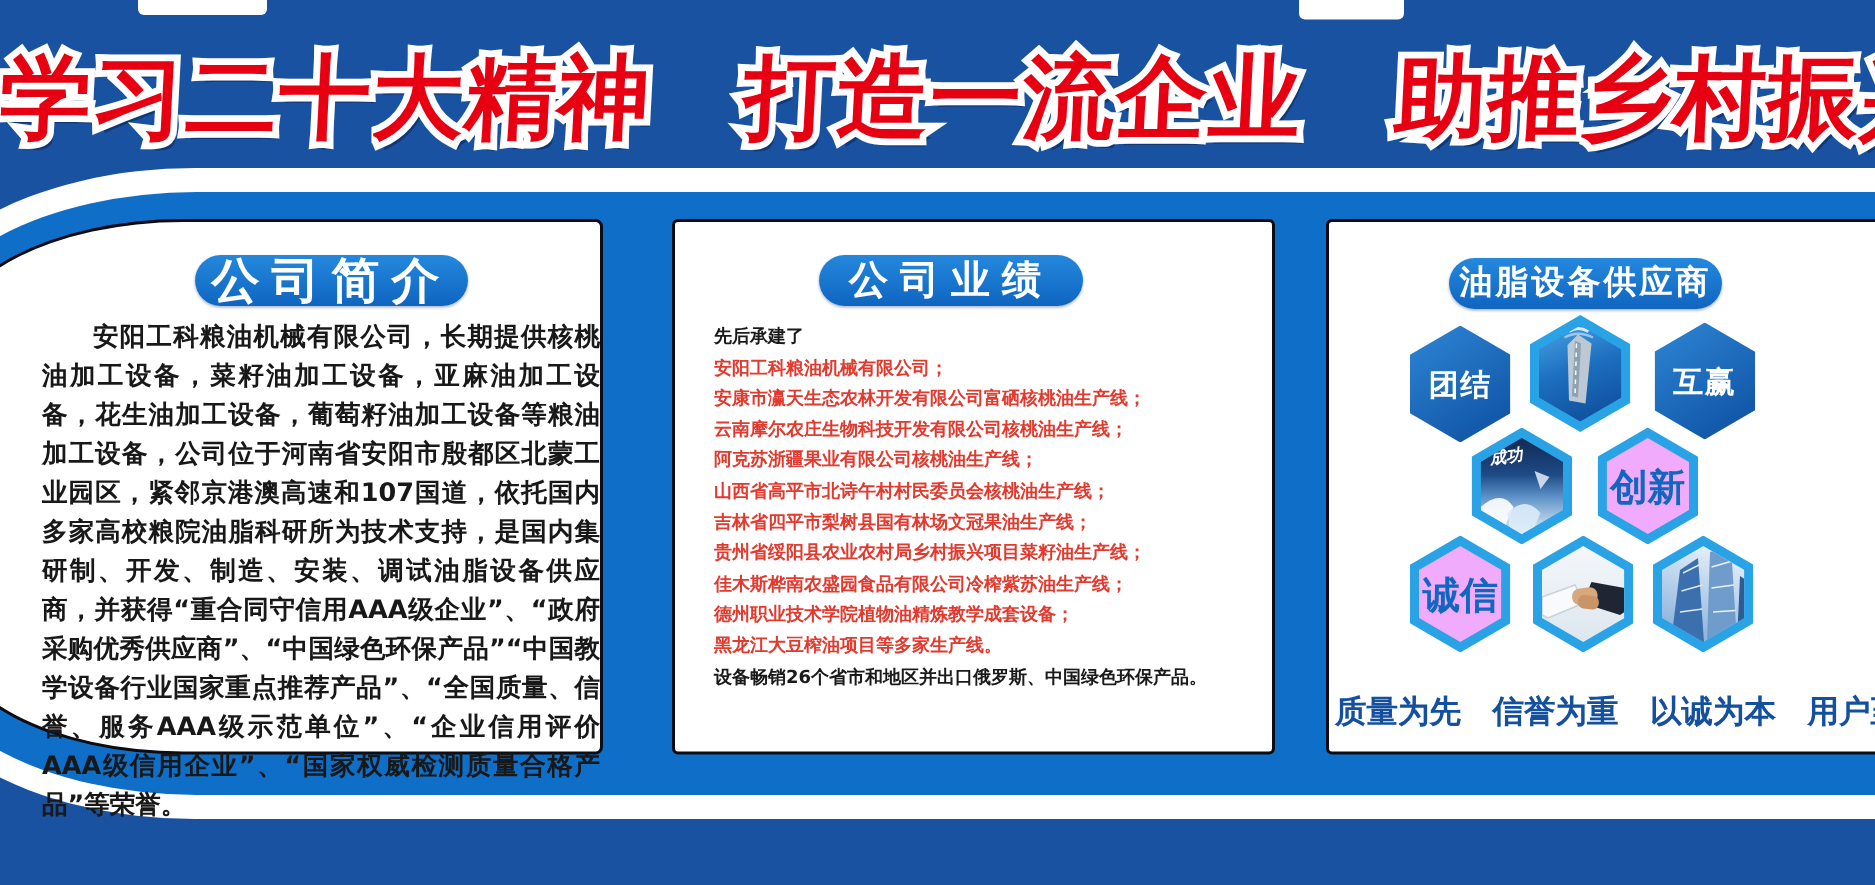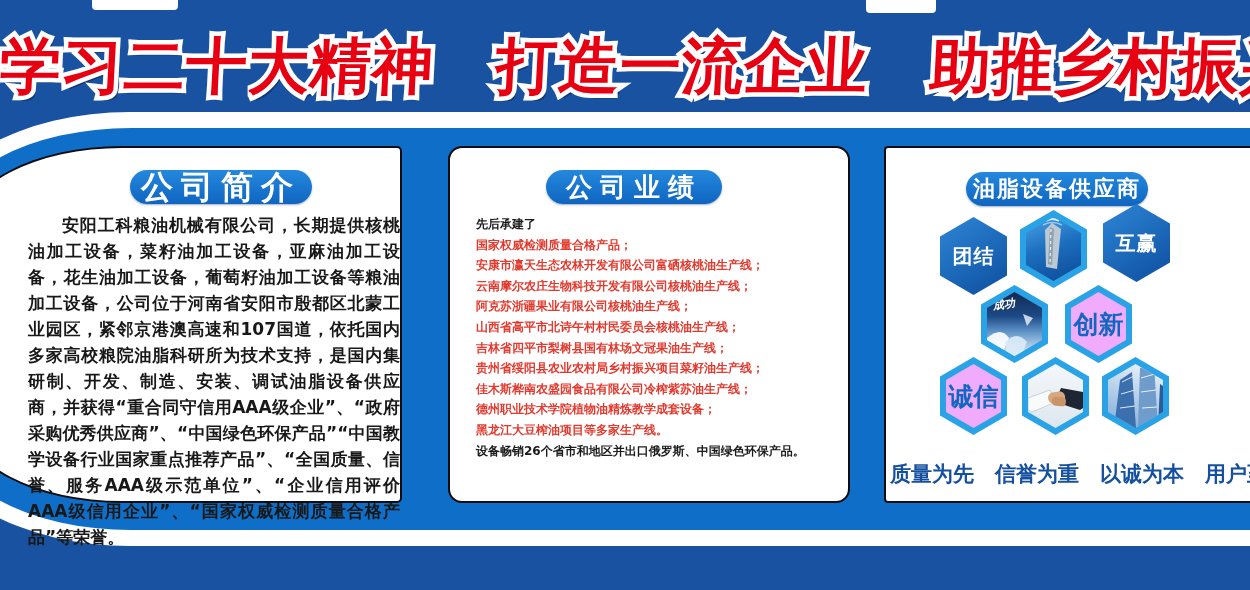--- a/index.html
+++ b/index.html
@@ -30,21 +30,21 @@
     position:absolute;left:-70px;top:112px;width:1320px;height:434px;
     background:#fff;border-radius:200px 0 0 200px / 115px 0 0 115px;
   }
   .frame-blue{
     position:absolute;left:-54px;top:128px;width:1304px;height:402px;
     background:#0f6fc8;border-radius:185px 0 0 185px / 100px 0 0 100px;
   }
   
   .panel{position:absolute;top:146px;height:353px;background:#fff;border:2px solid #0c0c12;}
   .panel-left{left:-38px;width:436px;border-radius:160px 5px 5px 160px / 85px 5px 5px 85px;}
-  .panel-mid{left:448px;width:398px;border-radius:14px;}
+  .panel-mid{left:448px;width:398px;border-radius:4px;}
   .panel-right{left:884px;width:378px;border-radius:4px;}
   .pill{
     position:absolute;height:34px;line-height:34px;text-align:center;
     background:linear-gradient(180deg,#2488dd 0%,#0f65c0 100%);
     border-radius:18px;color:#fff;font-weight:bold;
     box-shadow:0 1px 2px rgba(0,30,80,.35);
   }
   .pill-left{left:166px;top:22px;width:182px;font-size:32px;letter-spacing:8px;}
   .pill-mid{left:96px;top:22px;width:176px;font-size:26px;letter-spacing:8px;}
   .pill-right{left:80px;top:24px;width:182px;font-size:22px;letter-spacing:2px;}
@@ -92,21 +92,21 @@
 
 <div class="panel panel-left">
   <div class="pill pill-left">公司简介</div>
   <div class="intro-text">安阳工科粮油机械有限公司，长期提供核桃油加工设备，菜籽油加工设备，亚麻油加工设备，花生油加工设备，葡萄籽油加工设备等粮油加工设备，公司位于河南省安阳市殷都区北蒙工业园区，紧邻京港澳高速和107国道，依托国内多家高校粮院油脂科研所为技术支持，是国内集研制、开发、制造、安装、调试油脂设备供应商，并获得“重合同守信用AAA级企业”、“政府采购优秀供应商”、“中国绿色环保产品”“中国教学设备行业国家重点推荐产品”、“全国质量、信誉、服务AAA级示范单位”、“企业信用评价AAA级信用企业”、“国家权威检测质量合格产品”等荣誉。</div>
 </div>
 
 <div class="panel panel-mid">
   <div class="pill pill-mid">公司业绩</div>
   <div class="ach-list">
     <div class="ach-black">先后承建了</div>
-    <div class="ach-red">国家权威检测质量合格产品；</div>
+    <div class="ach-red">安阳工科粮油机械有限公司；</div>
     <div class="ach-red">安康市瀛天生态农林开发有限公司富硒核桃油生产线；</div>
     <div class="ach-red">云南摩尔农庄生物科技开发有限公司核桃油生产线；</div>
     <div class="ach-red">阿克苏浙疆果业有限公司核桃油生产线；</div>
     <div class="ach-red">山西省高平市北诗午村村民委员会核桃油生产线；</div>
     <div class="ach-red">吉林省四平市梨树县国有林场文冠果油生产线；</div>
     <div class="ach-red">贵州省绥阳县农业农村局乡村振兴项目菜籽油生产线；</div>
     <div class="ach-red">佳木斯桦南农盛园食品有限公司冷榨紫苏油生产线；</div>
     <div class="ach-red">德州职业技术学院植物油精炼教学成套设备；</div>
     <div class="ach-red">黑龙江大豆榨油项目等多家生产线。</div>
     <div class="ach-black">设备畅销26个省市和地区并出口俄罗斯、中国绿色环保产品。</div>
@@ -125,21 +125,21 @@
         <svg width="55" height="64" viewBox="0 0 55 64">
           <polygon points="26,6 35,12 31,52 20,50 19,13" fill="#bcc8d3"></polygon>
           <polygon points="24,10 28,12 26,48 22,47" fill="#8fa2b2"></polygon>
           <line x1="25" y1="12" x2="24" y2="48" stroke="#ffffff" stroke-width="1" stroke-dasharray="3 3"></line>
           <path d="M20 4 Q26 0 33 4" stroke="#ffffff" stroke-width="2" fill="none" opacity="0.8"></path>
           <path d="M17 8 Q26 3 36 8" stroke="#ffffff" stroke-width="1.5" fill="none" opacity="0.5"></path>
         </svg>
       </div>
     </div>
 
-    <div class="hex hex-solid" style="left:217px;top:56px;">互赢</div>
+    <div class="hex hex-solid" style="left:217px;top:67px;">互赢</div>
 
     <div class="hex hex-ring" style="left:95px;top:137px;">
       <div class="hex-inner" style="background:linear-gradient(180deg,#122a52 0%,#1d4a86 38%,#5f93c8 62%,#e9f2fa 100%);">
         <svg width="55" height="64" viewBox="0 0 55 64">
           <path d="M0 46 Q14 34 22 46 L14 64 L0 64 Z" fill="#ffffff" opacity="0.9"></path>
           <path d="M18 50 Q30 38 40 50 L34 64 L20 64 Z" fill="#dcebf7" opacity="0.9"></path>
           <path d="M36 22 L46 26 L40 34 Z" fill="#f0f6fc" opacity="0.8"></path>
         </svg>
         <span class="ship-caption">成功</span>
       </div>

